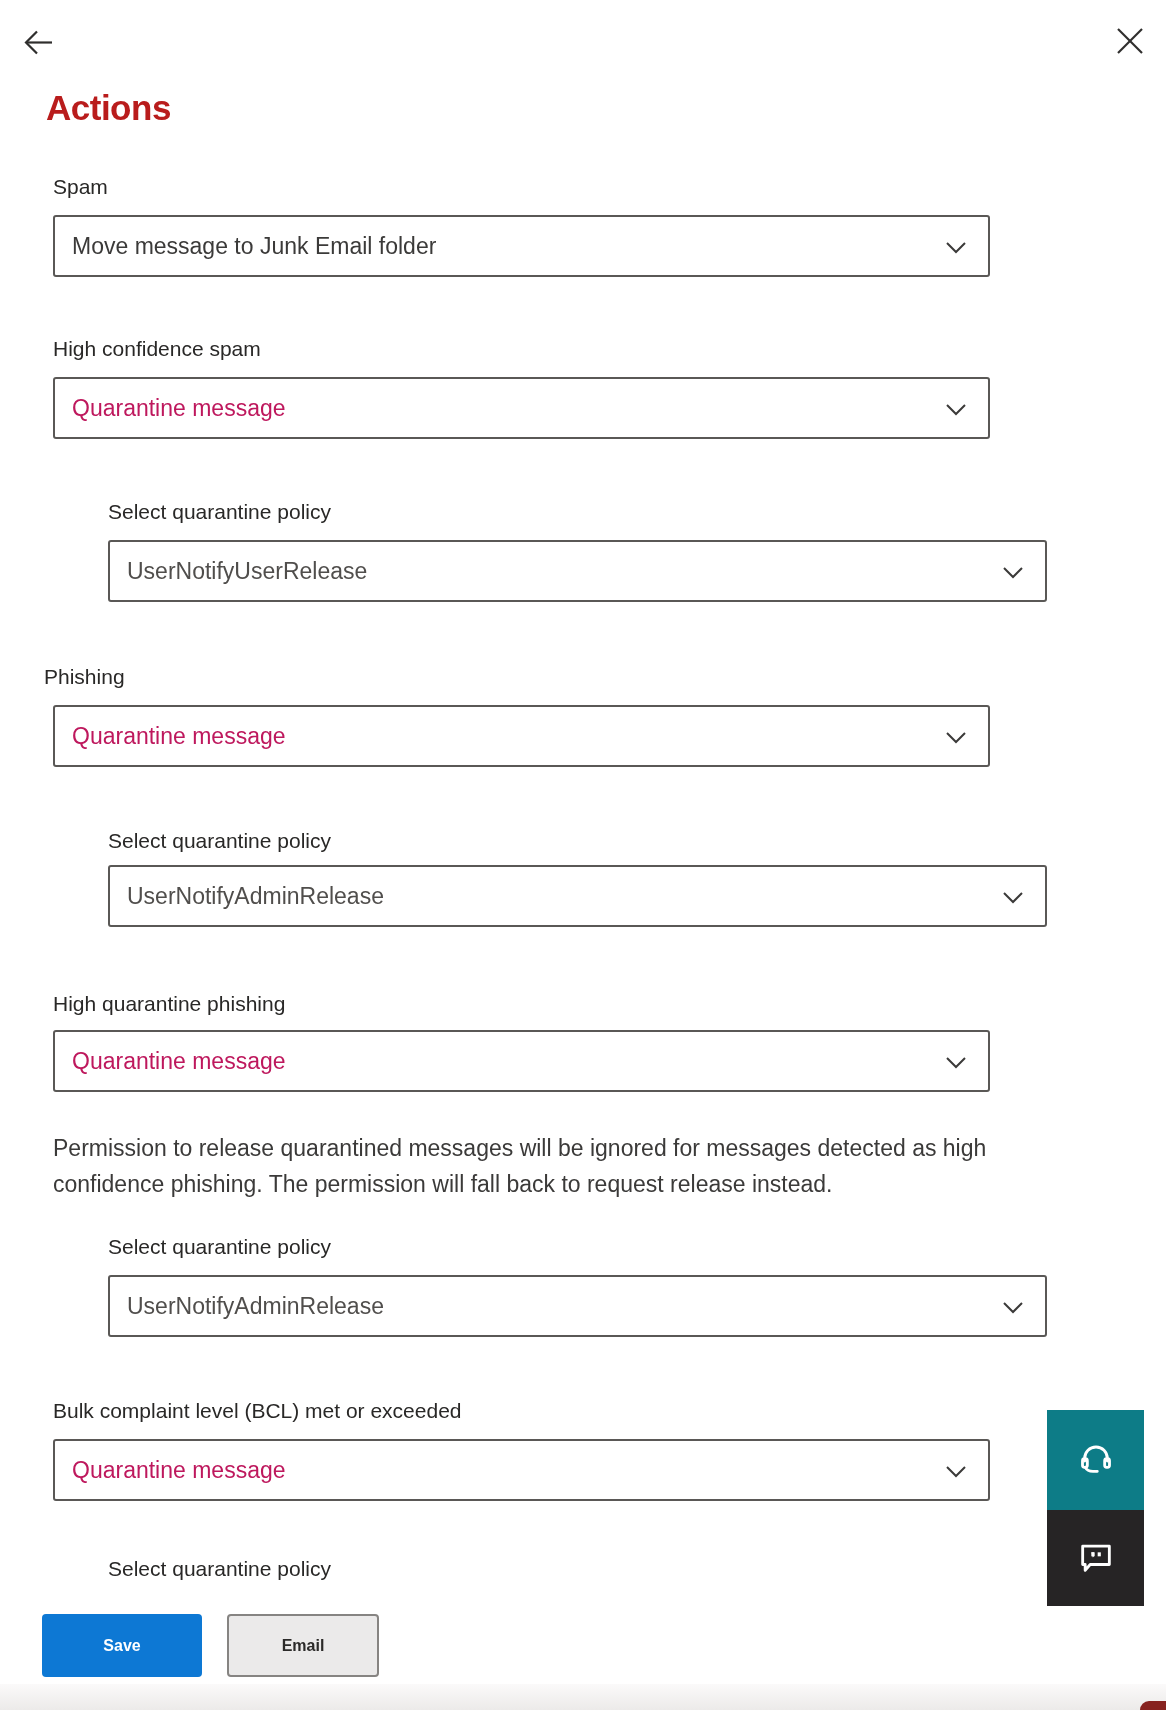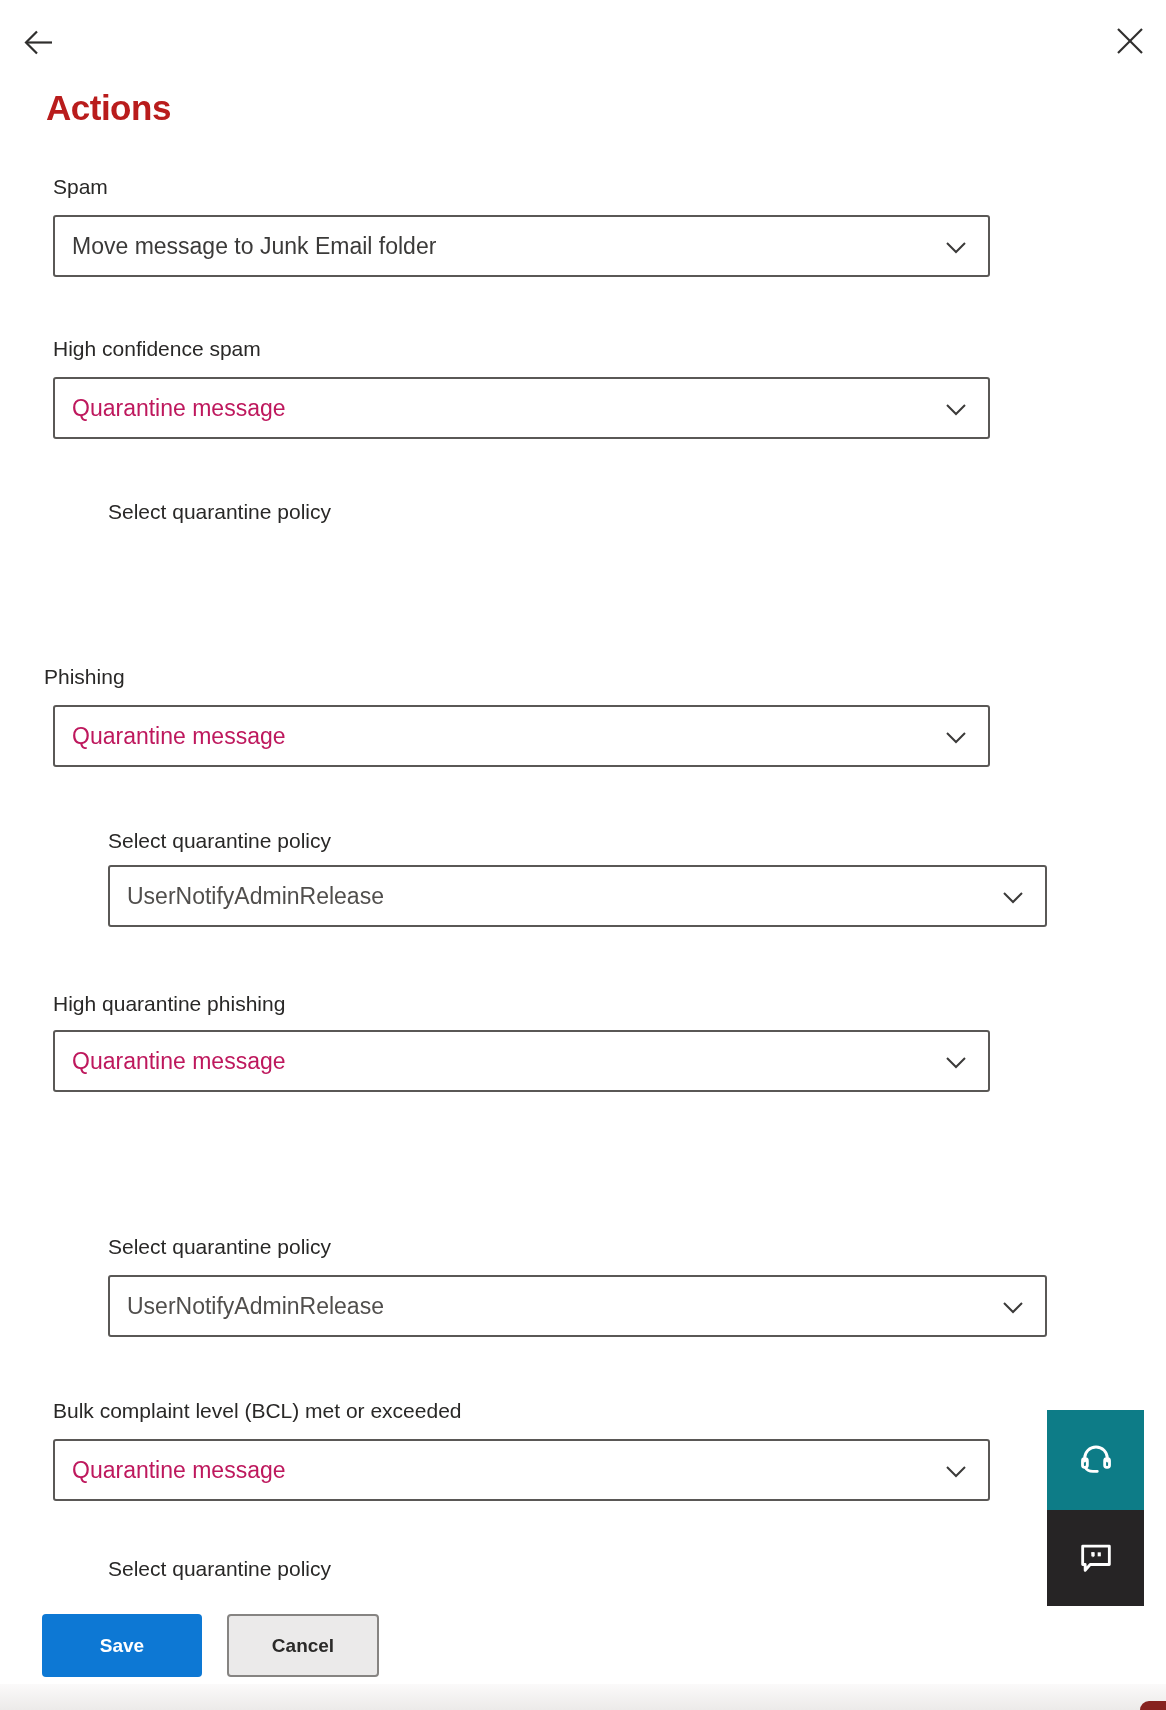--- a/index.html
+++ b/index.html
@@ -29,21 +29,21 @@
   }
   .footer{
     position:absolute;left:0;top:1580px;width:1166px;height:130px;background:#ffffff;z-index:5;
   }
   .footer-grad{
     position:absolute;left:0;bottom:0;width:100%;height:26px;
     background:linear-gradient(180deg,#fbfafa 0%,#eceae9 100%);
   }
   .btn{
     position:absolute;height:63px;border-radius:4px;font-family:"Liberation Sans",sans-serif;
-    font-size:19px;font-weight:600;cursor:pointer;display:flex;align-items:center;justify-content:center;
+    font-size:16px;font-weight:600;cursor:pointer;display:flex;align-items:center;justify-content:center;
   }
   .btn-save{left:42px;top:34px;width:160px;background:#0d78d4;border:none;color:#ffffff;}
   .btn-cancel{left:227px;top:34px;width:152px;background:#ebeaea;border:2px solid #868482;color:#2b2a29;}
   .float-btn{
     position:absolute;left:1047px;width:97px;border:none;cursor:pointer;z-index:6;
     display:flex;align-items:center;justify-content:center;padding:0;
   }
   .float-help{top:1410px;height:100px;background:#0d7c87;}
   .float-chat{top:1510px;height:96px;background:#262425;}
   .corner-sliver{
@@ -90,20 +90,28 @@
   <div class="dd" style="left:53px;top:377px;width:916px;">
     <span class="val v-muted">Quarantine message</span>
     <span class="chev">
       <svg width="20" height="12" viewBox="0 0 20 12" fill="none" stroke="#3b3a39" stroke-width="2">
           <polyline points="1,1 10,10 19,1"></polyline>
         </svg>
     </span>
   </div>
 
   <div class="fld-label" style="left:108px;top:497px;">Select quarantine policy</div>
+  <div class="dd" style="left:108px;top:540px;width:918px;">
+    <span class="val v-mid">UserNotifyUserRelease</span>
+    <span class="chev">
+      <svg width="20" height="12" viewBox="0 0 20 12" fill="none" stroke="#3b3a39" stroke-width="2">
+          <polyline points="1,1 10,10 19,1"></polyline>
+        </svg>
+    </span>
+  </div>
 
   <div class="fld-label" style="left:44px;top:662px;">Phishing</div>
   <div class="dd" style="left:53px;top:705px;width:916px;">
     <span class="val v-muted">Quarantine message</span>
     <span class="chev">
       <svg width="20" height="12" viewBox="0 0 20 12" fill="none" stroke="#3b3a39" stroke-width="2">
           <polyline points="1,1 10,10 19,1"></polyline>
         </svg>
     </span>
   </div>
@@ -121,20 +129,21 @@
   <div class="fld-label" style="left:53px;top:989px;">High quarantine phishing</div>
   <div class="dd" style="left:53px;top:1030px;width:916px;">
     <span class="val v-muted">Quarantine message</span>
     <span class="chev">
       <svg width="20" height="12" viewBox="0 0 20 12" fill="none" stroke="#3b3a39" stroke-width="2">
           <polyline points="1,1 10,10 19,1"></polyline>
         </svg>
     </span>
   </div>
 
+  <div class="note">Permission to release quarantined messages will be ignored for messages detected as high confidence phishing. The permission will fall back to request release instead.</div>
 
   <div class="fld-label" style="left:108px;top:1232px;">Select quarantine policy</div>
   <div class="dd" style="left:108px;top:1275px;width:918px;">
     <span class="val v-mid">UserNotifyAdminRelease</span>
     <span class="chev">
       <svg width="20" height="12" viewBox="0 0 20 12" fill="none" stroke="#3b3a39" stroke-width="2">
           <polyline points="1,1 10,10 19,1"></polyline>
         </svg>
     </span>
   </div>
@@ -146,21 +155,21 @@
       <svg width="20" height="12" viewBox="0 0 20 12" fill="none" stroke="#3b3a39" stroke-width="2">
           <polyline points="1,1 10,10 19,1"></polyline>
         </svg>
     </span>
   </div>
 
   <div class="fld-label" style="left:108px;top:1554px;z-index:1;">Select quarantine policy</div>
 
   <div class="footer">
     <button class="btn btn-save">Save</button>
-    <button class="btn btn-cancel">Cancel</button>
+    <button class="btn btn-cancel">Email</button>
     <div class="footer-grad"></div>
   </div>
 
   <button class="float-btn float-help">
     <span>
       <svg width="40" height="40" viewBox="0 0 24 24" fill="none" stroke="#ffffff" stroke-width="1.7" stroke-linecap="round" stroke-linejoin="round">
         <path d="M5.2 13.2 V11.6 A6.8 6.8 0 0 1 18.8 11.6 V13.2"></path>
         <rect x="3.9" y="11.8" width="2.9" height="5.2" rx="1.2"></rect>
         <rect x="17.2" y="11.8" width="2.9" height="5.2" rx="1.2"></rect>
         <path d="M5.6 17 C6.4 18.6 8.2 19.4 10.2 19.4 H11.6"></path>

